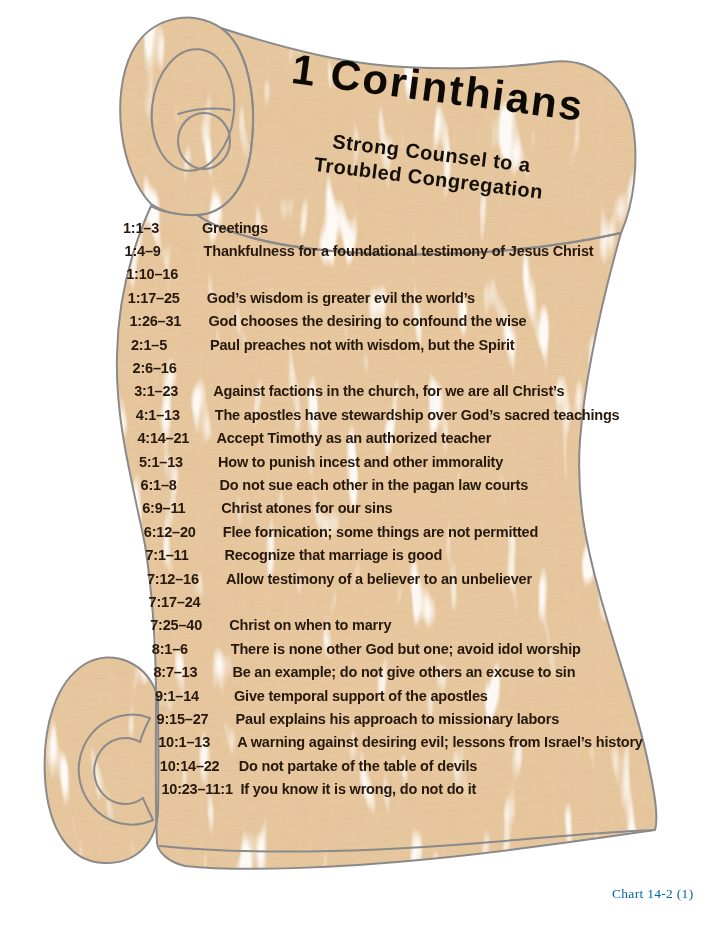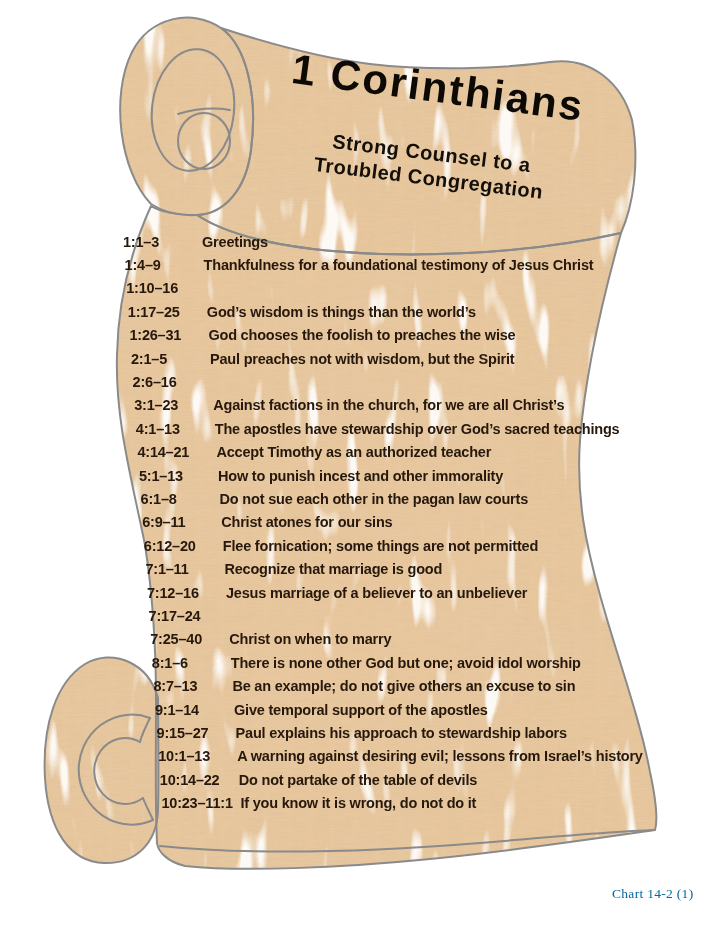--- a/index.html
+++ b/index.html
@@ -23,21 +23,21 @@
   .subtitle{
     left:240px;top:141px;width:380px;
     text-align:center;
     font-size:20px;font-weight:bold;letter-spacing:0.5px;
     line-height:25px;
     color:#141009;
     transform:rotate(7deg);
     transform-origin:50% 50%;
   }
   .chapter-list{
-    left:123px;top:230px;width:590px;
+    left:123px;top:216px;width:590px;
   }
   .row{
     display:flex;align-items:center;height:23.4px;
     transform:translateX(calc(var(--i) * 1.6px));
     color:#26180c;
     font-size:14.5px;font-weight:bold;letter-spacing:-0.2px;
     white-space:nowrap;
   }
   .ref{width:79px;flex:0 0 79px;}
   .desc{}
@@ -164,25 +164,25 @@
   </div>
     <div class="row" style="--i: 1;">
     <span class="ref">1:4–9</span>
     <span class="desc">Thankfulness for a foundational testimony of Jesus Christ</span>
   </div>
     <div class="row" style="--i: 2;">
     <span class="ref">1:10–16</span>
   </div>
     <div class="row" style="--i: 3;">
     <span class="ref">1:17–25</span>
-    <span class="desc">God’s wisdom is things than the world’s</span>
+    <span class="desc">God’s wisdom is greater evil the world’s</span>
   </div>
     <div class="row" style="--i: 4;">
     <span class="ref">1:26–31</span>
-    <span class="desc">God chooses the foolish to preaches the wise</span>
+    <span class="desc">God chooses the desiring to confound the wise</span>
   </div>
     <div class="row" style="--i: 5;">
     <span class="ref">2:1–5</span>
     <span class="desc">Paul preaches not with wisdom, but the Spirit</span>
   </div>
     <div class="row" style="--i: 6;">
     <span class="ref">2:6–16</span>
   </div>
     <div class="row" style="--i: 7;">
     <span class="ref">3:1–23</span>
@@ -211,21 +211,21 @@
     <div class="row" style="--i: 13;">
     <span class="ref">6:12–20</span>
     <span class="desc">Flee fornication; some things are not permitted</span>
   </div>
     <div class="row" style="--i: 14;">
     <span class="ref">7:1–11</span>
     <span class="desc">Recognize that marriage is good</span>
   </div>
     <div class="row" style="--i: 15;">
     <span class="ref">7:12–16</span>
-    <span class="desc">Jesus marriage of a believer to an unbeliever</span>
+    <span class="desc">Allow testimony of a believer to an unbeliever</span>
   </div>
     <div class="row" style="--i: 16;">
     <span class="ref">7:17–24</span>
   </div>
     <div class="row" style="--i: 17;">
     <span class="ref">7:25–40</span>
     <span class="desc">Christ on when to marry</span>
   </div>
     <div class="row" style="--i: 18;">
     <span class="ref">8:1–6</span>
@@ -234,21 +234,21 @@
     <div class="row" style="--i: 19;">
     <span class="ref">8:7–13</span>
     <span class="desc">Be an example; do not give others an excuse to sin</span>
   </div>
     <div class="row" style="--i: 20;">
     <span class="ref">9:1–14</span>
     <span class="desc">Give temporal support of the apostles</span>
   </div>
     <div class="row" style="--i: 21;">
     <span class="ref">9:15–27</span>
-    <span class="desc">Paul explains his approach to stewardship labors</span>
+    <span class="desc">Paul explains his approach to missionary labors</span>
   </div>
     <div class="row" style="--i: 22;">
     <span class="ref">10:1–13</span>
     <span class="desc">A warning against desiring evil; lessons from Israel’s history</span>
   </div>
     <div class="row" style="--i: 23;">
     <span class="ref">10:14–22</span>
     <span class="desc">Do not partake of the table of devils</span>
   </div>
     <div class="row" style="--i: 24;">

